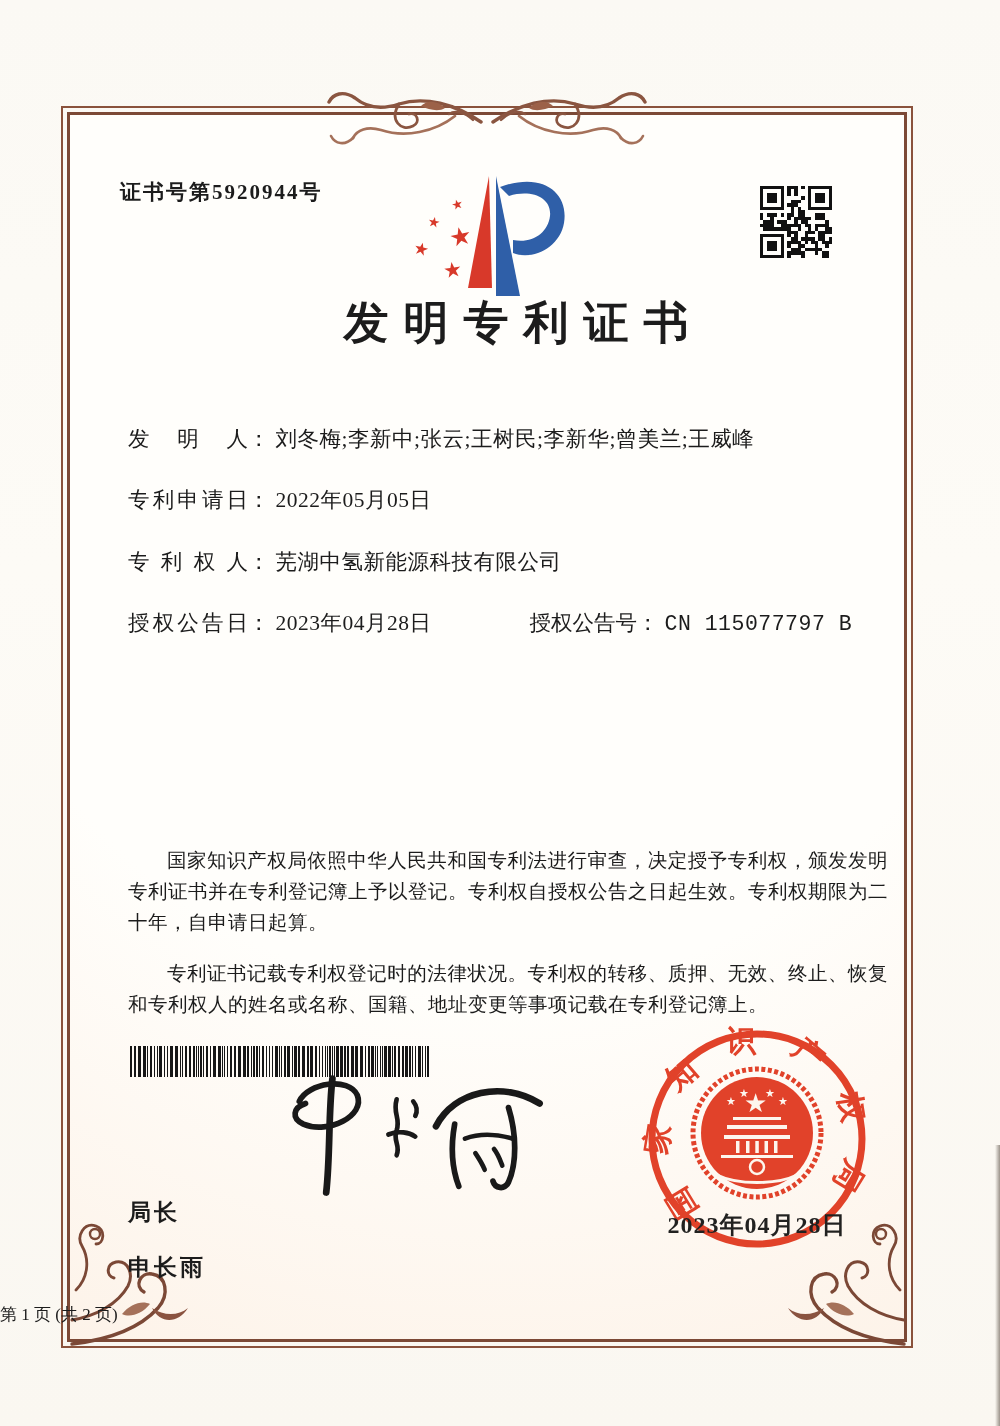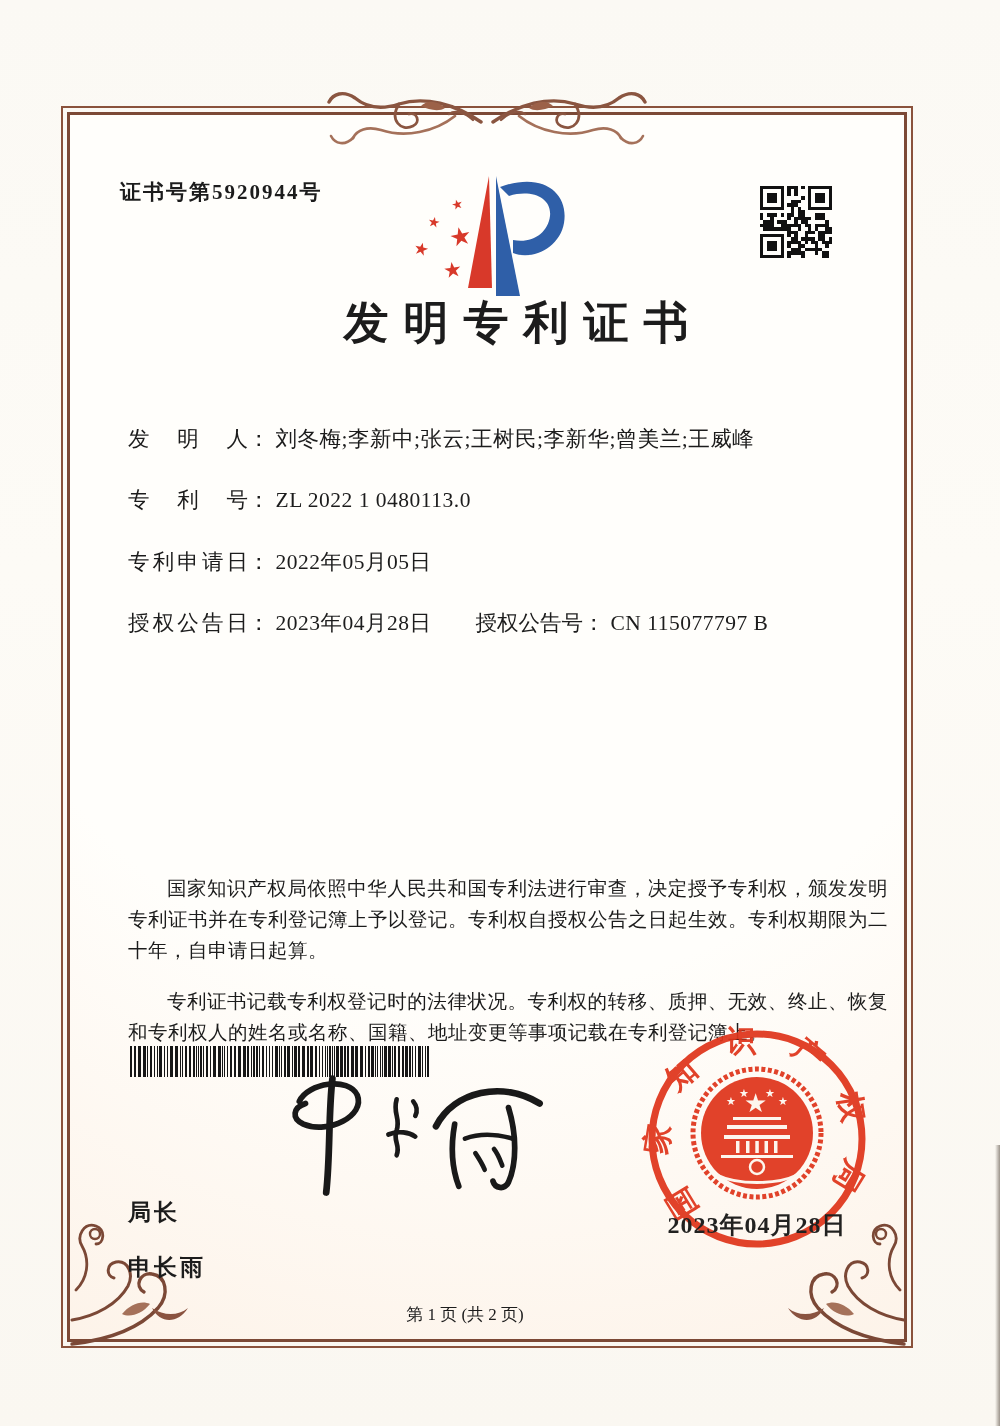--- a/index.html
+++ b/index.html
@@ -23,39 +23,39 @@
   .qr div.on { background:#111; }
   .doc-title { position:absolute; left:16px; top:293px; width:100%; text-align:center;
                font-size:45px; font-weight:bold; letter-spacing:15px; text-indent:15px; }
 
   .fields { position:absolute; left:128px; top:424px; width:772px; }
   .field-row { height:61.4px; font-size:21.5px; white-space:nowrap; }
   .f-label { display:inline-block; width:120px; text-align:justify; text-align-last:justify;
              text-justify:inter-ideograph; vertical-align:top; }
   .f-colon { display:inline-block; }
   .f-value { display:inline-block; margin-left:6px; letter-spacing:0.5px; }
-  .pair2 { margin-left:44px; }
+  .pair2 { margin-left:98px;font-family:Liberation Mono, monospace; }
   .pair2 .f-label2 { display:inline-block; }
 
   .paragraphs { position:absolute; left:128px; top:845px; width:760px;
                 font-size:19.5px; line-height:31px; text-align:justify; }
-  .paragraphs p { text-indent:2em; letter-spacing:0.5px;margin-top:28px; }
+  .paragraphs p { text-indent:2em; letter-spacing:0.5px; }
   .paragraphs p + p { margin-top:20px; }
 
   .barcode { position:absolute; left:130px; top:1046px; }
 
   .signatory { position:absolute; left:128px; top:1197px;
                font-family:"Liberation Sans","DejaVu Sans",sans-serif; font-weight:bold;
                font-size:23px; letter-spacing:3px; }
   .signatory .name { margin-top:24px; }
   .signature { position:absolute; left:262px; top:1072px; }
 
   .seal { position:absolute; left:640px; top:1022px; }
 
-  .page-footer { position:absolute; left:0; top:1303px; width:930px; text-align:center; font-size:17px; }
+  .page-footer { position:absolute; left:0; top:1303px; width:930px; text-align:left; font-size:17px; }
 
   .scan-edge { position:absolute; right:0; top:1145px; width:5px; height:281px;
                background:linear-gradient(90deg, rgba(120,110,100,0), #9b938a); }
 </style>
 </head>
 <body>
 
 <div class="page">
 
   <svg width="0" height="0" style="position:absolute" aria-hidden="true">
@@ -555,24 +555,24 @@
       <div></div>
     </div>
 
   <div class="doc-title">发明专利证书</div>
 
   <div class="fields">
     <div class="field-row">
       <span class="f-label">发明人</span><span class="f-colon">：</span><span class="f-value">刘冬梅;李新中;张云;王树民;李新华;曾美兰;王威峰</span>
     </div>
     <div class="field-row">
-      <span class="f-label">专利号</span><span class="f-colon">：</span><span class="f-value">ZL 2022 1 0480113.0</span>
+      <span class="f-label">专利申请日</span><span class="f-colon">：</span><span class="f-value">2022年05月05日</span>
     </div>
     <div class="field-row">
-      <span class="f-label">专利申请日</span><span class="f-colon">：</span><span class="f-value">2022年05月05日</span>
+      <span class="f-label">专利权人</span><span class="f-colon">：</span><span class="f-value">芜湖中氢新能源科技有限公司</span>
     </div>
     <div class="field-row">
       <span class="f-label">授权公告日</span><span class="f-colon">：</span><span class="f-value">2023年04月28日</span><span class="pair2"><span class="f-label2">授权公告号</span><span>：</span><span class="f-value">CN 115077797 B</span></span>
     </div>
   </div>
 
   <div class="paragraphs">
     <p>国家知识产权局依照中华人民共和国专利法进行审查，决定授予专利权，颁发发明专利证书并在专利登记簿上予以登记。专利权自授权公告之日起生效。专利权期限为二十年，自申请日起算。</p>
     <p>专利证书记载专利权登记时的法律状况。专利权的转移、质押、无效、终止、恢复和专利权人的姓名或名称、国籍、地址变更等事项记载在专利登记簿上。</p>
   </div>

